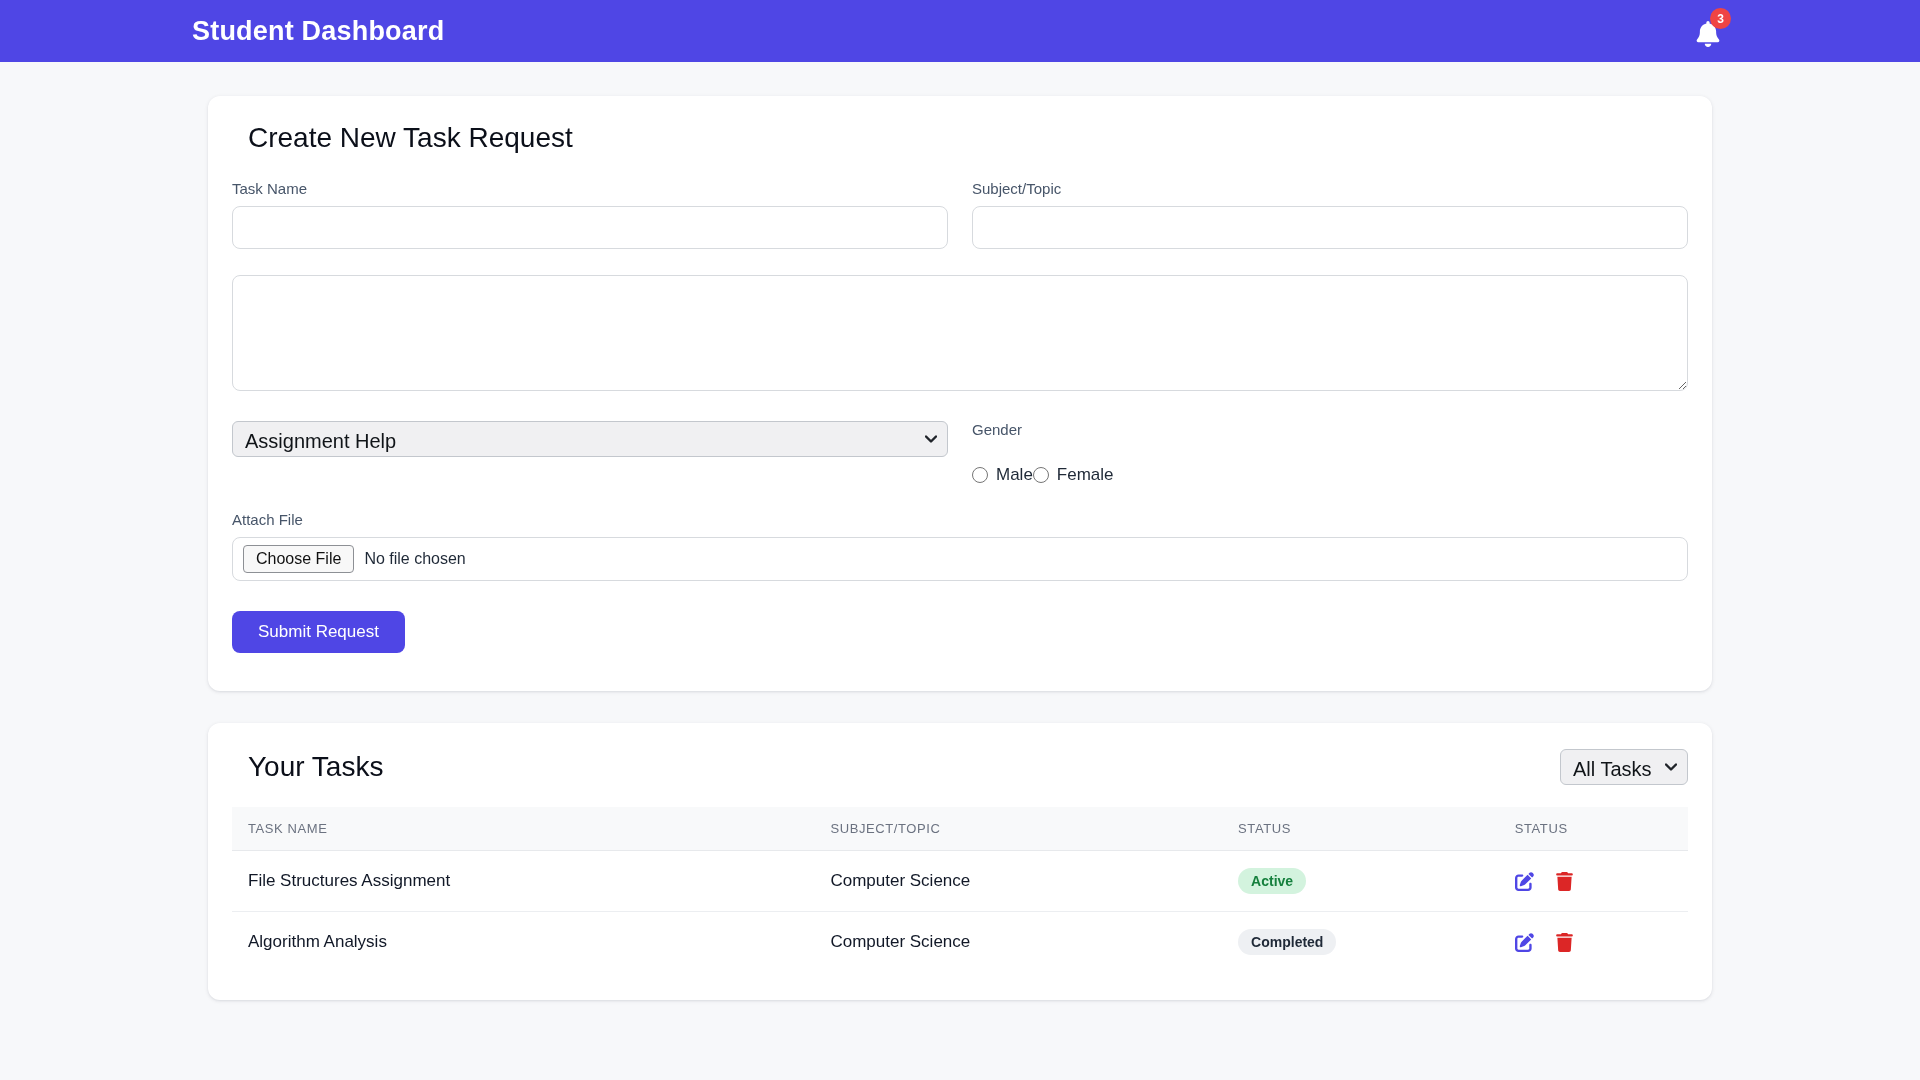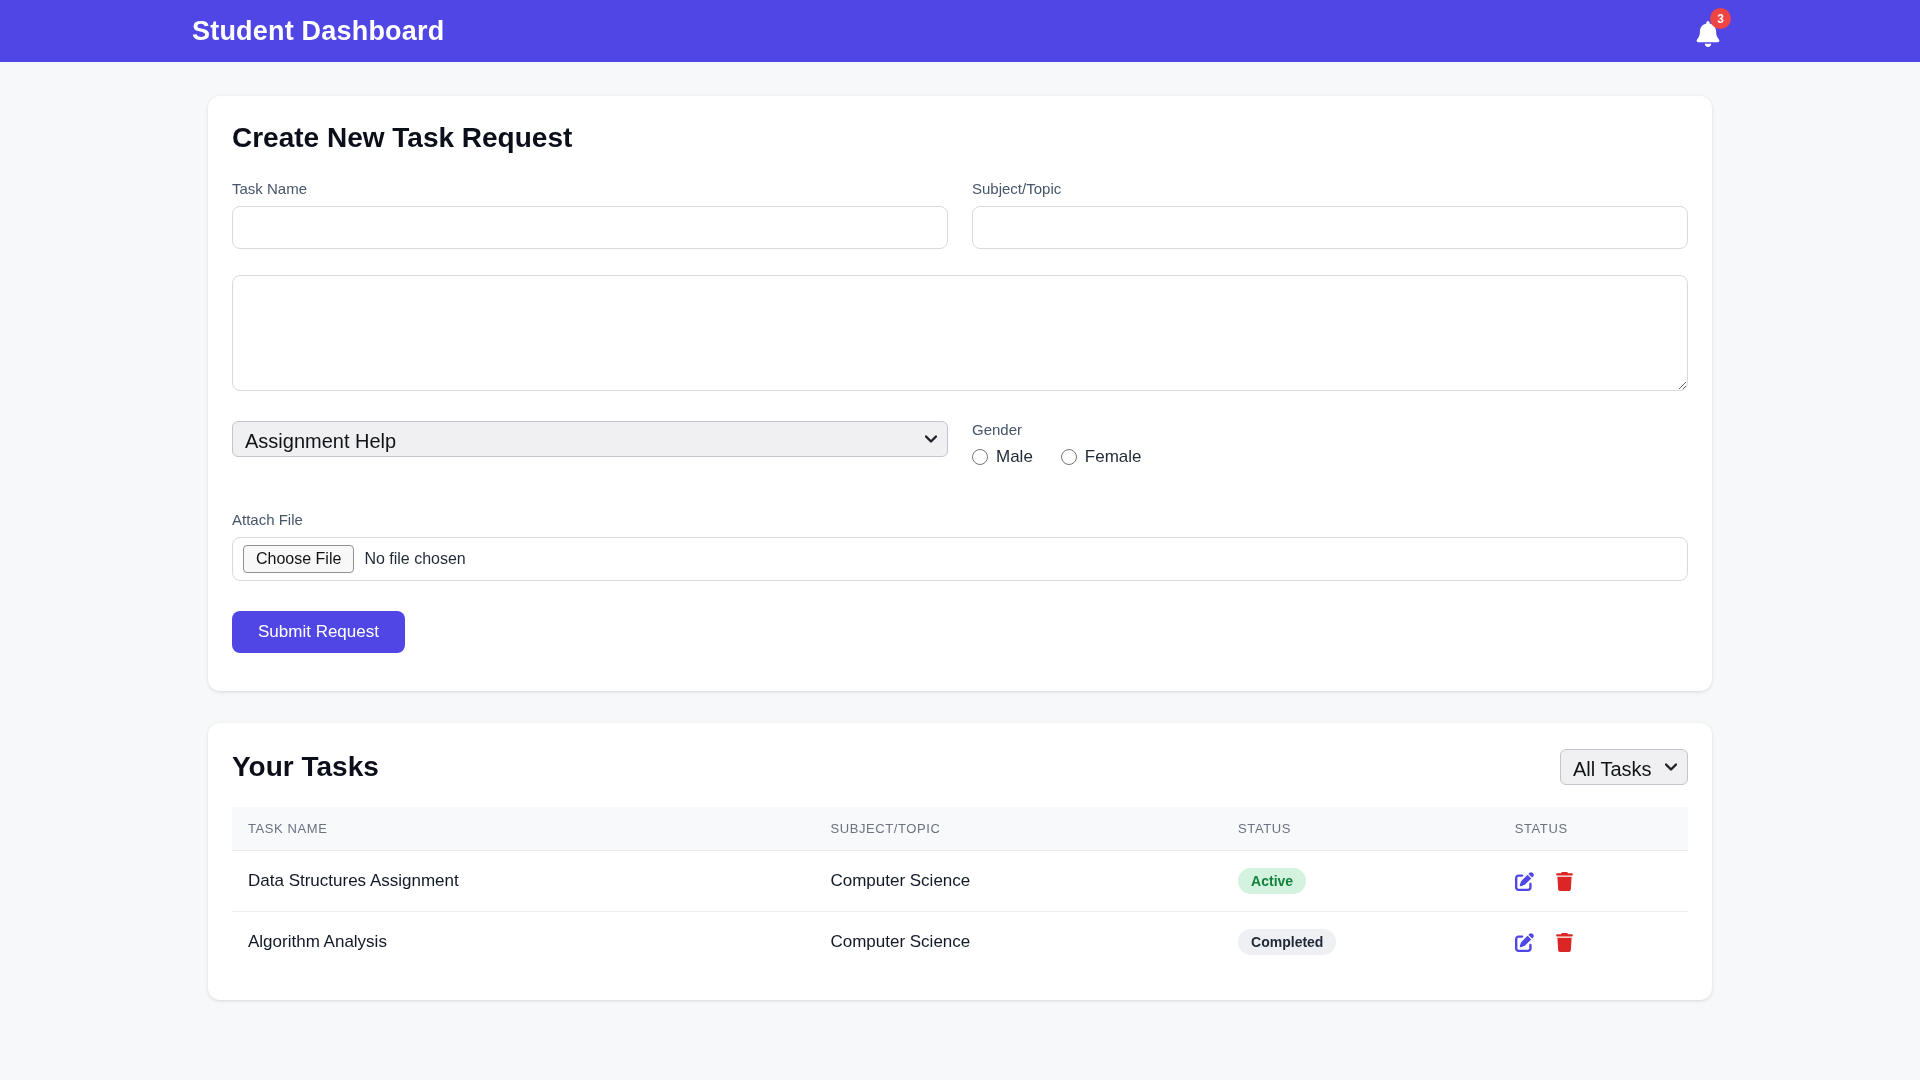--- a/index.html
+++ b/index.html
@@ -72,23 +72,24 @@
     padding-bottom:84px;
   }
   .card{
     background:var(--card-bg);
     border-radius:12px;
     box-shadow:0 1px 4px rgba(16,24,40,.09), 0 1px 2px rgba(16,24,40,.05);
     padding:26px 24px 38px;
   }
   .card h2{
     font-size:28px;
-    font-weight:700;
+    font-weight:400;
     color:#0b0f19;
     margin-bottom:26px;
+    margin-left:16px;
   }
   
   .form-grid{
     display:grid;
     grid-template-columns:1fr 1fr;
     column-gap:24px;
     row-gap:26px;
   }
   .span2{grid-column:1 / span 2;}
   .field label.fld-label{
@@ -141,22 +142,21 @@
     position:absolute;
     right:11px;top:50%;
     transform:translateY(-50%);
     pointer-events:none;
     width:12px;height:8px;
   }
   .select-wrap .chev polyline{fill:none;stroke:#20242a;stroke-width:2.4;stroke-linecap:round;stroke-linejoin:round;}
   .select-wrap.small{width:128px;margin-left:41px;}
   .radio-row{
     display:flex;
-    align-items:flex-start;
-    gap:28px;
+    align-items:flex-end;
     height:38px;
   }
   .radio-opt{
     display:flex;
     align-items:center;
     gap:8px;
     font-size:17px;
     color:#1f2937;
     cursor:pointer;
   }
@@ -336,21 +336,21 @@
       <thead>
         <tr>
           <th>TASK NAME</th>
           <th>SUBJECT/TOPIC</th>
           <th>STATUS</th>
           <th>STATUS</th>
         </tr>
       </thead>
       <tbody>
   <tr>
-    <td>Data Structures Assignment</td>
+    <td>File Structures Assignment</td>
     <td>Computer Science</td>
     <td><span class="badge-pill active">Active</span></td>
     <td>
       <button class="icon-btn edit" title="">
         <svg viewBox="0 0 512 512" aria-hidden="true">
           <path d="M471.6 21.7c-21.9-21.9-57.3-21.9-79.2 0L362.3 51.7l97.9 97.9 30.1-30.1c21.9-21.9 21.9-57.3 0-79.2L471.6 21.7zm-299.2 220c-6.1 6.1-10.8 13.6-13.5 21.9l-29.6 88.8c-2.9 8.6-.6 18.1 5.8 24.6s15.9 8.7 24.6 5.8l88.8-29.6c8.2-2.7 15.7-7.4 21.9-13.5L437.7 172.3 339.7 74.3 172.4 241.7zM96 64C43 64 0 107 0 160V416c0 53 43 96 96 96H352c53 0 96-43 96-96V320c0-17.7-14.3-32-32-32s-32 14.3-32 32v96c0 17.7-14.3 32-32 32H96c-17.7 0-32-14.3-32-32V160c0-17.7 14.3-32 32-32h96c17.7 0 32-14.3 32-32s-14.3-32-32-32H96z"></path>
         </svg>
       </button>
       <button class="icon-btn del" title="">
         <svg viewBox="0 0 448 512" aria-hidden="true">

